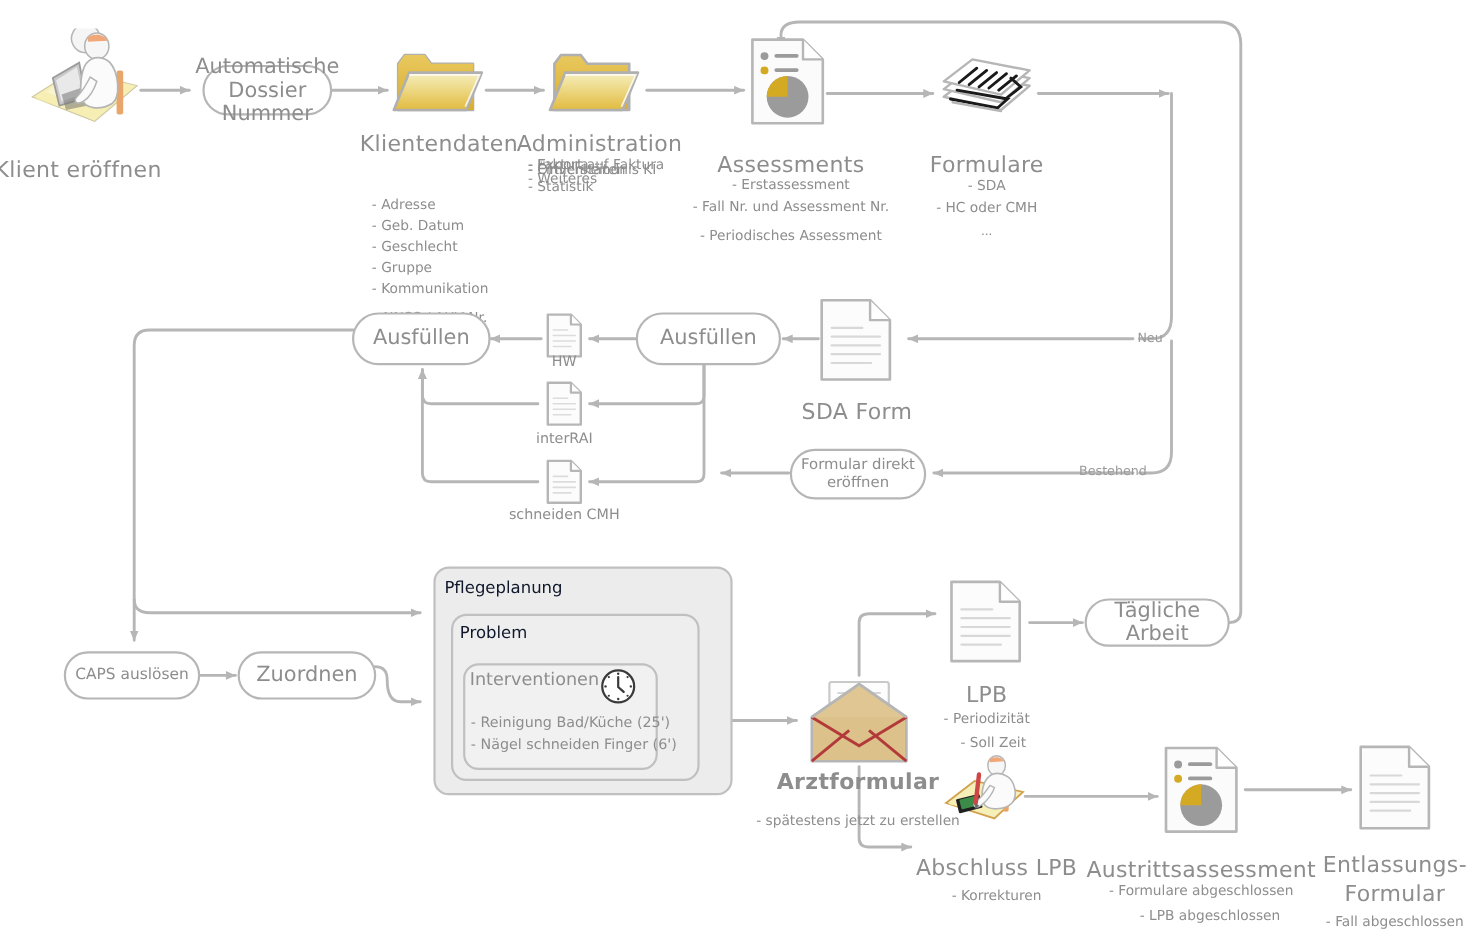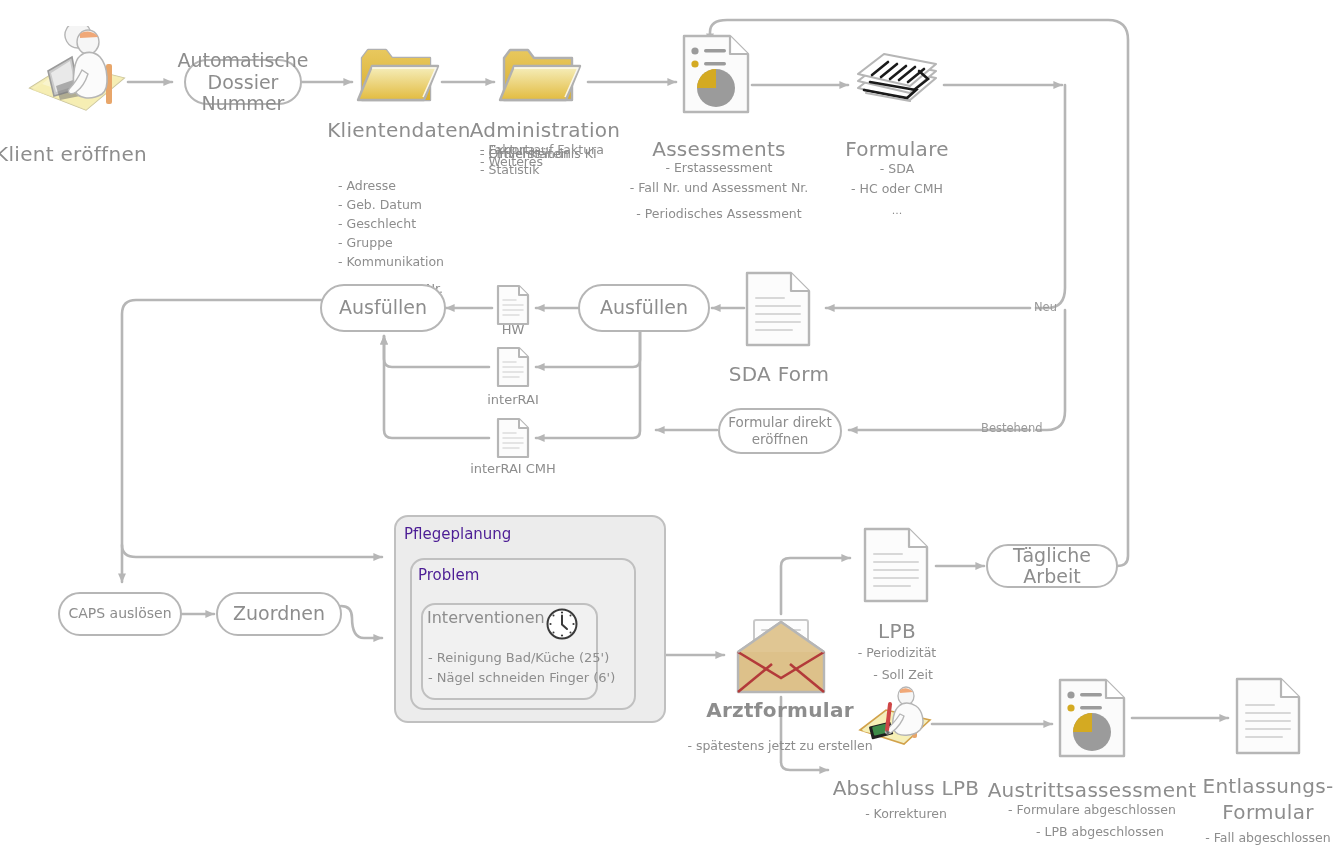--- a/index.html
+++ b/index.html
@@ -28,21 +28,21 @@
     box-sizing:border-box;
   }
 
   
   .grp{
     position:absolute;border:2.2px solid #c0c0c0;border-radius:14px;
     background:#ececec;box-sizing:border-box;
   }
   .grp.l2{background:#eeeeee;}
   .grp.l3{background:#f1f1f1;}
-  .grp-title{position:absolute;font-size:15px;color:#4c1d95;}
+  .grp-title{position:absolute;font-size:15px;color:#0f172a;}
 
   
   .icon{position:absolute;}
   .icon svg{display:block;}
 
   .clock{position:absolute;}
 </style>
 </head>
 <body>
 
@@ -306,21 +306,21 @@
       <path d="M2,2 L23,2 L32,11 L32,40 L2,40 Z" fill="#fcfcfc" stroke="#b6b6b6" stroke-width="2.2" stroke-linejoin="round"></path>
       <path d="M23,2 L23,11 L32,11" fill="#fff" stroke="#b6b6b6" stroke-width="2" stroke-linejoin="round"></path>
       <g stroke="#dcdcdc" stroke-width="1.5" stroke-linecap="round">
         <path d="M7,16 L20,16"></path>
           <path d="M7,21 L27,21"></path>
           <path d="M7,26 L27,26"></path>
           <path d="M7,31 L23,31"></path>
       </g>
     </svg>
   </div>
-  <div class="lbl sub2 ctr" style="left:513px;top:461px;">interRAI CMH</div>
+  <div class="lbl sub2 ctr" style="left:513px;top:461px;">schneiden CMH</div>
 
   <div class="pill" style="left:58px;top:592px;width:124px;height:44px;font-size:14px;">
     <span>CAPS auslösen</span>
   </div>
 
   <div class="pill" style="left:216px;top:592px;width:126px;height:44px;">
     <span>Zuordnen</span>
   </div>
 
   <div class="grp" style="left:394px;top:515px;width:272px;height:208px;"></div>

